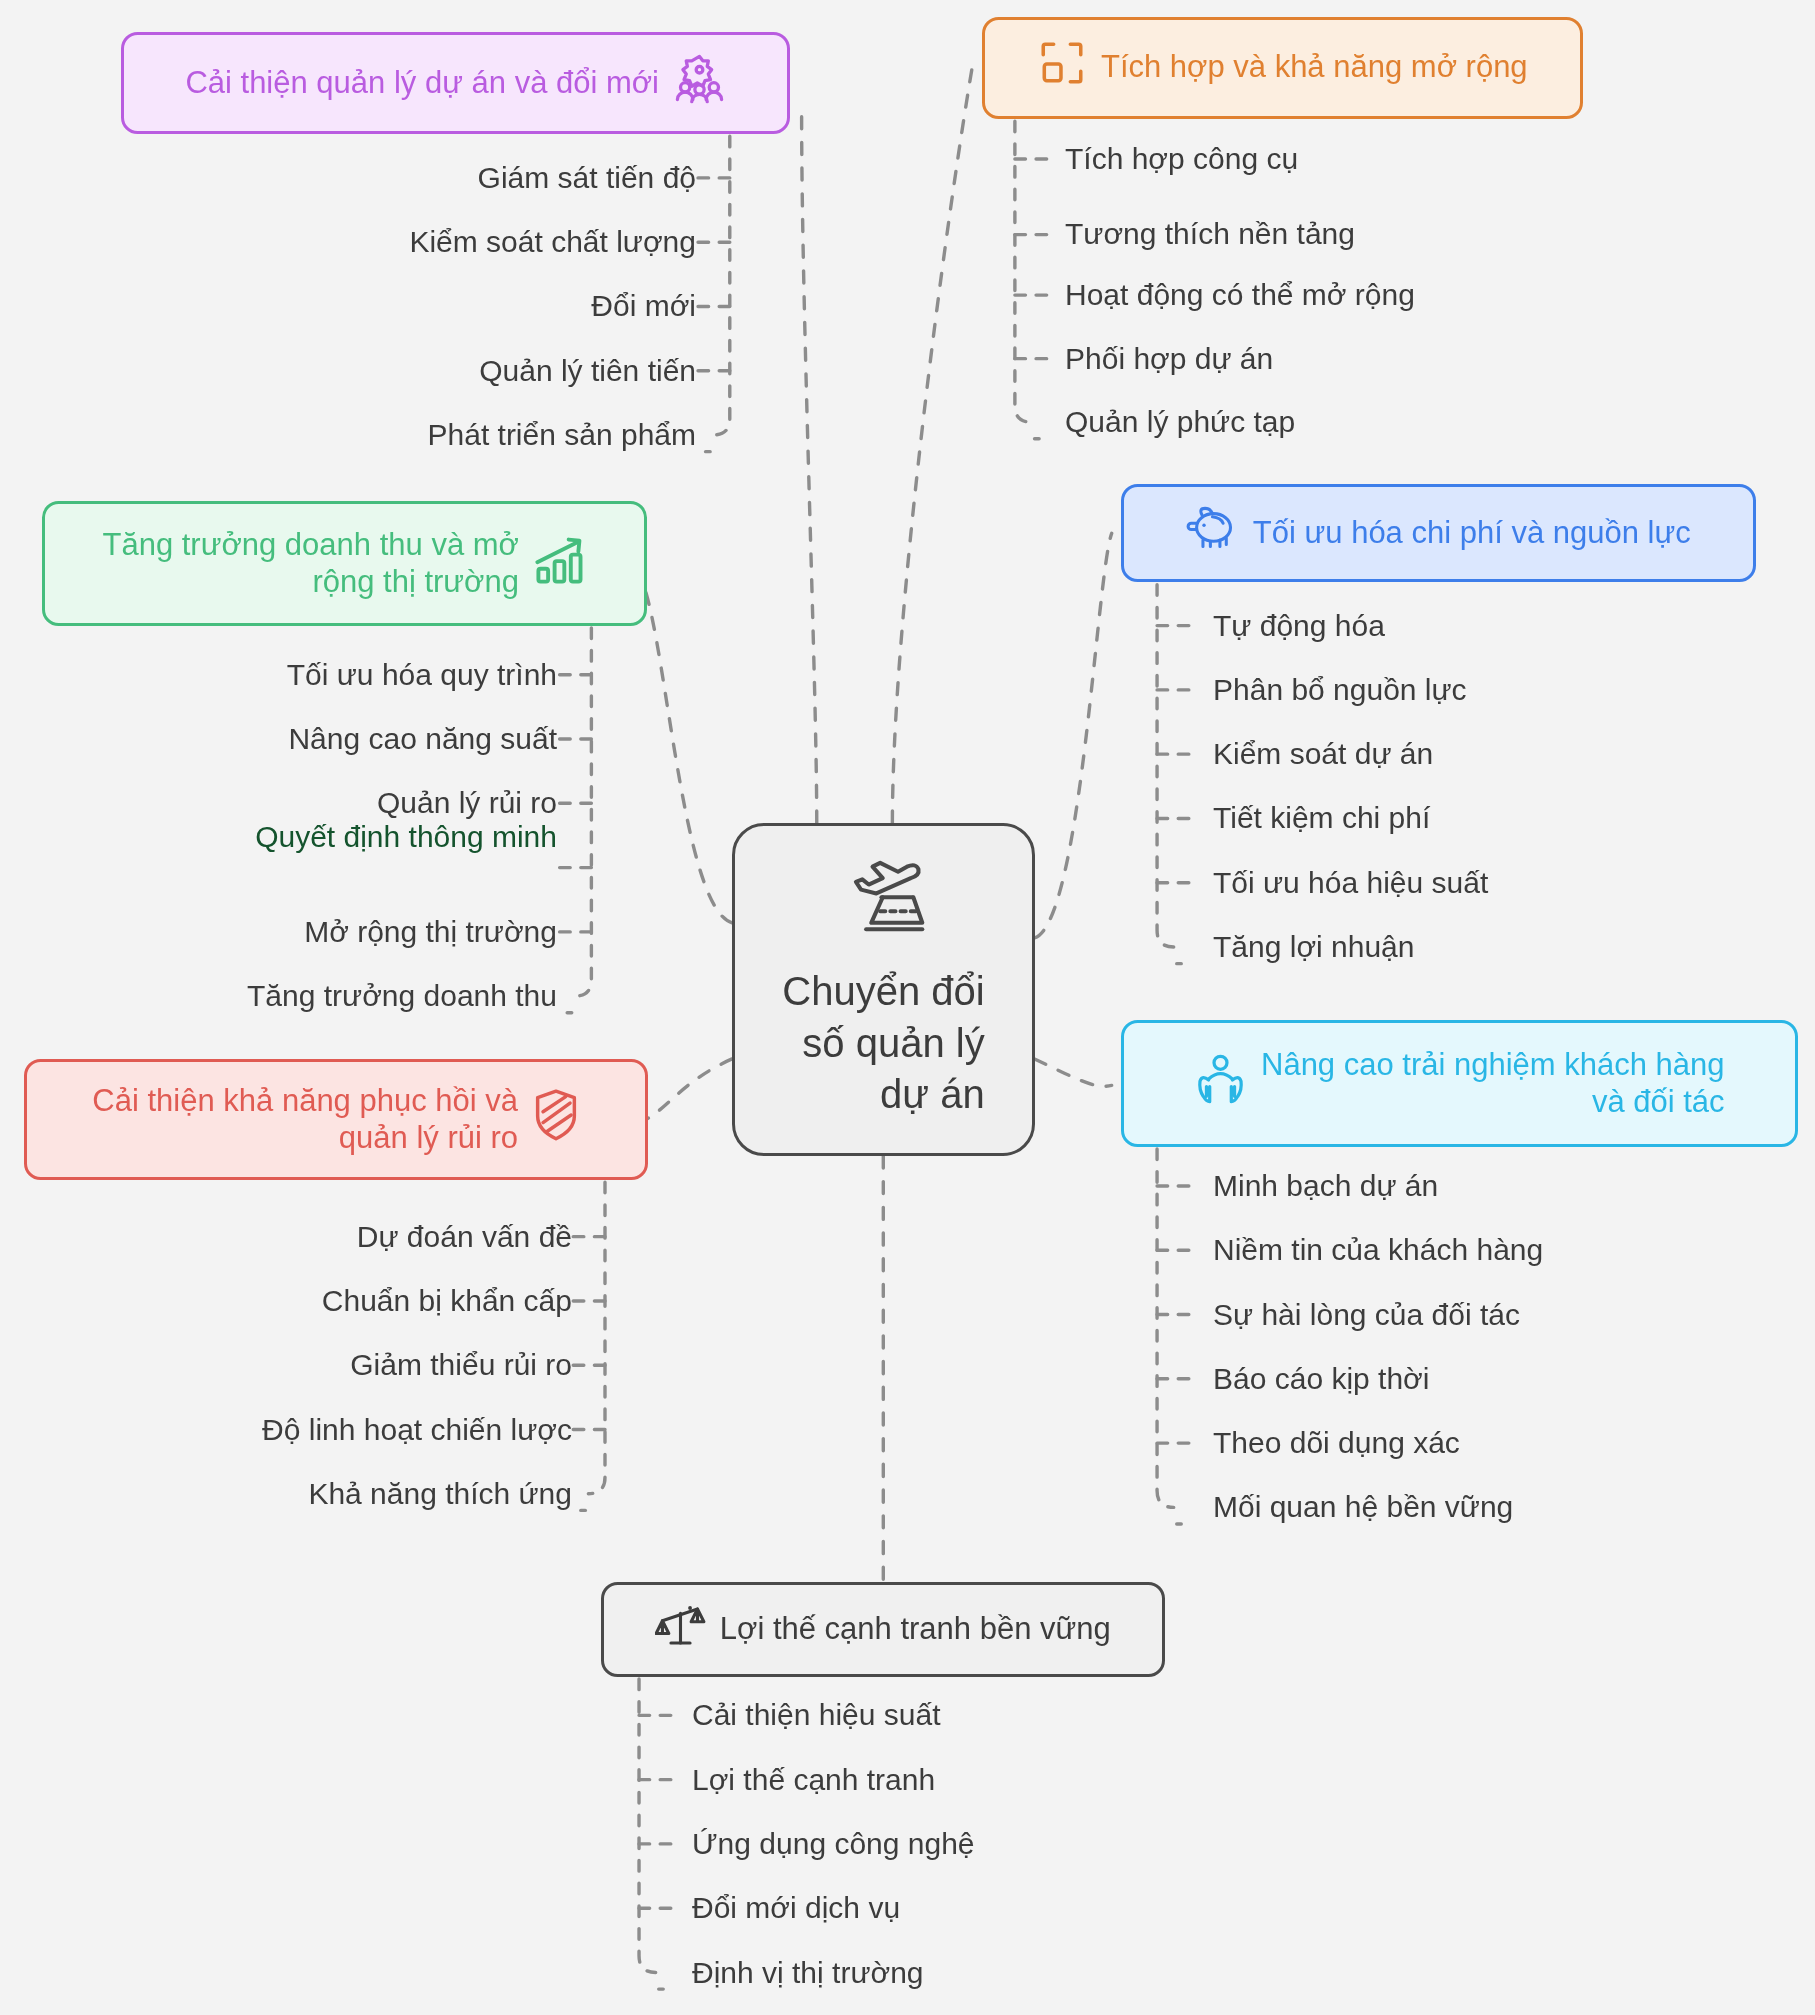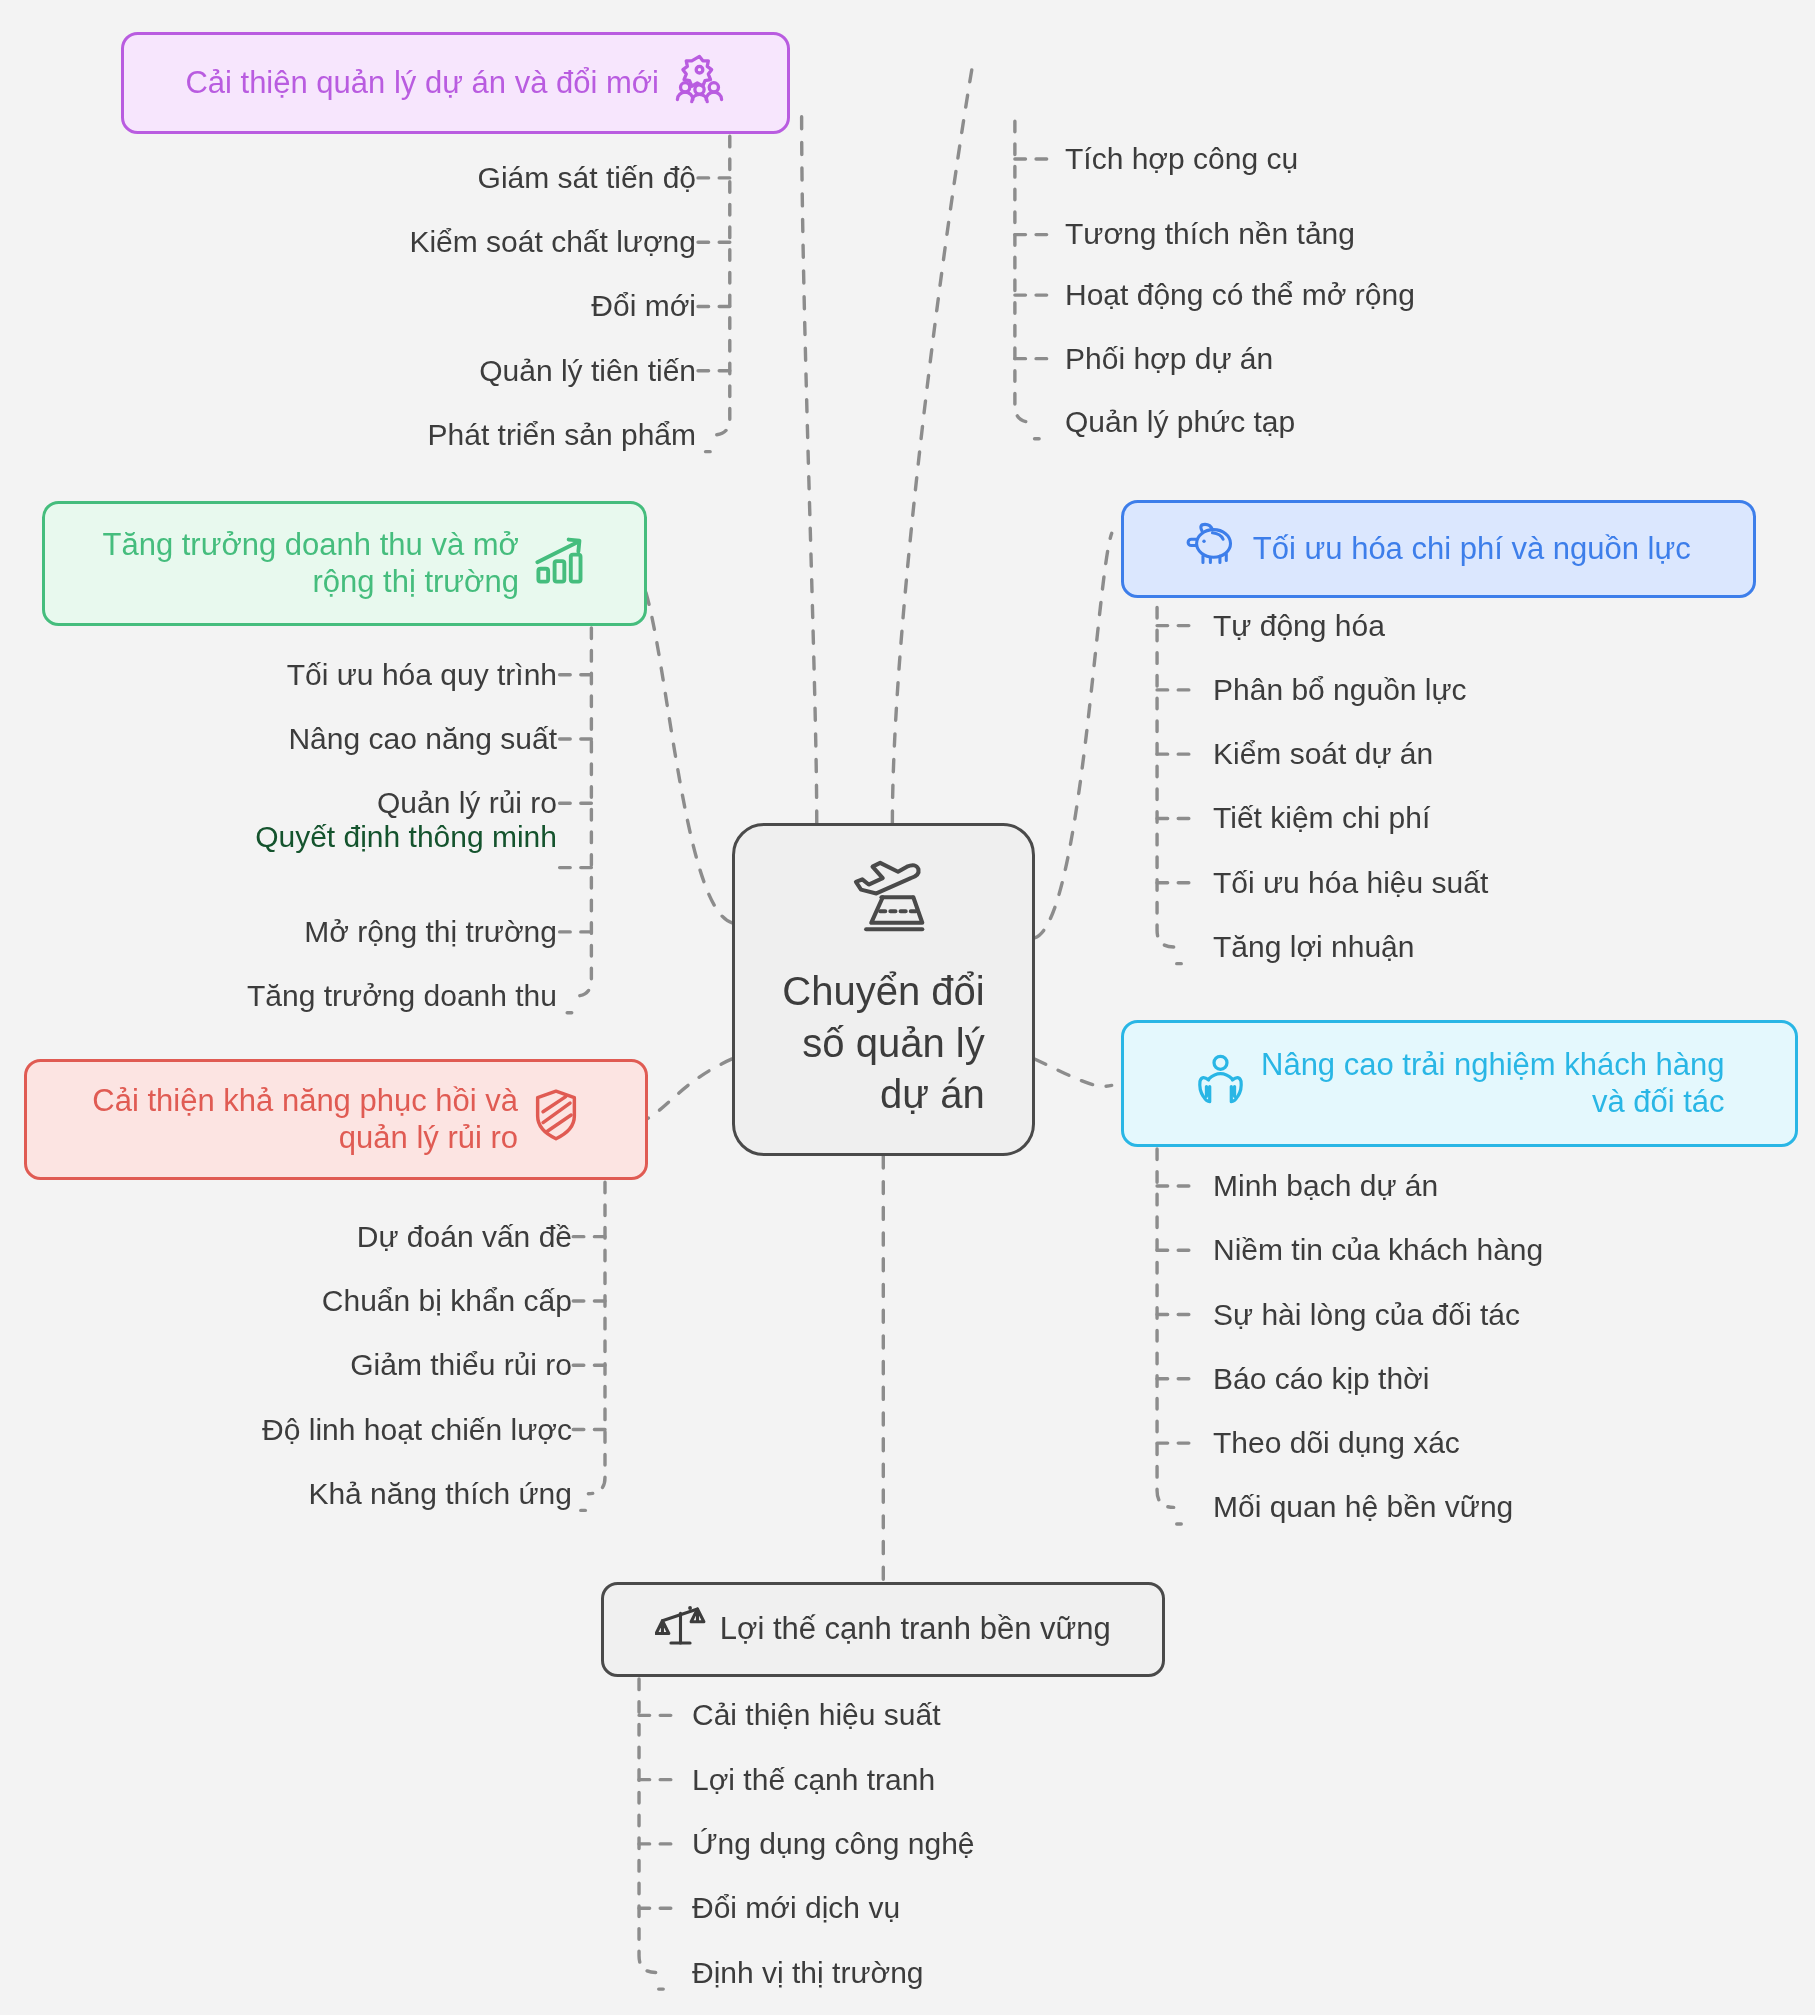--- a/index.html
+++ b/index.html
@@ -151,36 +151,47 @@
         <circle cx="11" cy="32" r="4.2"></circle>
           <path d="M4 43c0-4 3.3-6.6 7-6.6S18 39 18 43"></path>
         <circle cx="37" cy="32" r="4.2"></circle>
           <path d="M30 43c0-4 3.3-6.6 7-6.6S44 39 44 43"></path>
         <circle cx="24" cy="34" r="4.2"></circle>
           <path d="M17 45c0-4 3.3-6.6 7-6.6S31 41 31 45"></path>
       </svg>
     </span>
   </div>
 
+  <div class="node" id="b1" style="left: 982px; top: 16.6px; width: 601px; height: 102px; border-color: rgb(224, 128, 48); background: rgb(252, 238, 224); color: rgb(224, 128, 48);">
+    <span class="ico">
+      <svg width="50" height="50" viewBox="0 0 48 48" fill="none" stroke="#e08030" stroke-width="3.4" stroke-linecap="round" stroke-linejoin="round">
+        <path d="M6 16 V8 a2 2 0 0 1 2-2 h8"></path>
+        <path d="M32 6 h8 a2 2 0 0 1 2 2 v8"></path>
+        <path d="M42 32 v8 a2 2 0 0 1-2 2 h-8"></path>
+        <rect x="7" y="25" width="16" height="16" rx="2.5"></rect>
+      </svg>
+    </span>
+    <span class="ttl">Tích hợp và khả năng mở rộng</span>
+  </div>
 
   <div class="node" id="b2" style="left: 42px; top: 501px; width: 605px; height: 125px; border-color: rgb(69, 189, 125); background: rgb(232, 249, 238); color: rgb(69, 189, 125);">
     <span class="ttl">Tăng trưởng doanh thu và mở
 rộng thị trường</span>
     <span class="ico">
       <svg width="54" height="50" viewBox="0 0 50 46" fill="none" stroke="#45bd7d" stroke-width="3.6" stroke-linecap="round" stroke-linejoin="round">
         <path d="M4 26 L42 7"></path>
         <path d="M33 5 L43 6 L42 16"></path>
         <rect x="5" y="32" width="9" height="12" rx="2"></rect>
         <rect x="20" y="25" width="9" height="19" rx="2"></rect>
         <rect x="35" y="19" width="9" height="25" rx="2"></rect>
       </svg>
     </span>
   </div>
 
-  <div class="node" id="b3" style="left: 1121px; top: 484px; width: 635px; height: 98px; border-color: rgb(61, 126, 234); background: rgb(219, 231, 254); color: rgb(61, 126, 234); margin-top: 16px;">
+  <div class="node" id="b3" style="left: 1121px; top: 484px; width: 635px; height: 98px; border-color: rgb(61, 126, 234); background: rgb(219, 231, 254); color: rgb(61, 126, 234);">
     <span class="ico">
       <svg width="53" height="47" viewBox="0 0 50 44" fill="none" stroke="#3d7eea" stroke-width="2.9" stroke-linecap="round" stroke-linejoin="round">
         <path d="M15 9 Q12 3 18 3 Q23 3 25 8"></path>
         <ellipse cx="26" cy="21" rx="16" ry="13"></ellipse>
         <path d="M10 17 H5 a2 2 0 0 0 0 6 h5"></path>
         <circle cx="17" cy="19" r="1.6" fill="#3d7eea" stroke="none"></circle>
         <path d="M25 11 q8 1 10 6"></path>
         <path d="M16 33 v6 M23 34 v5 M32 33 v6 M38 31 v6"></path>
       </svg>
     </span>

